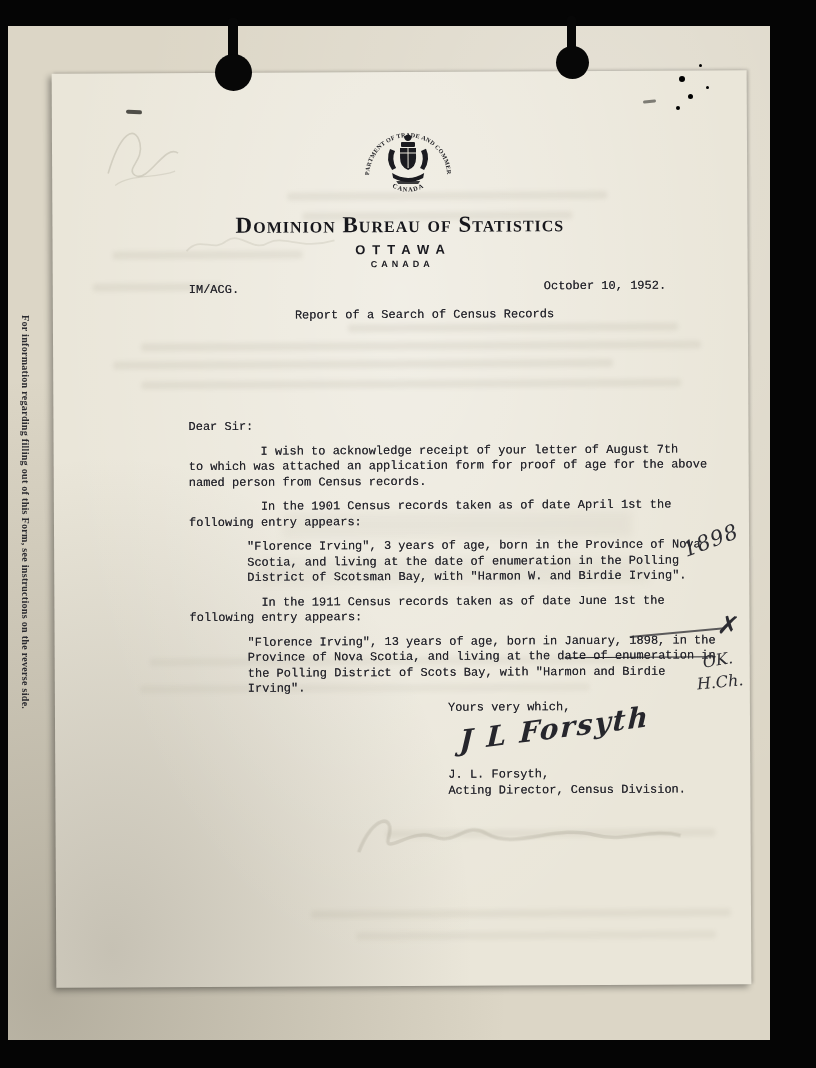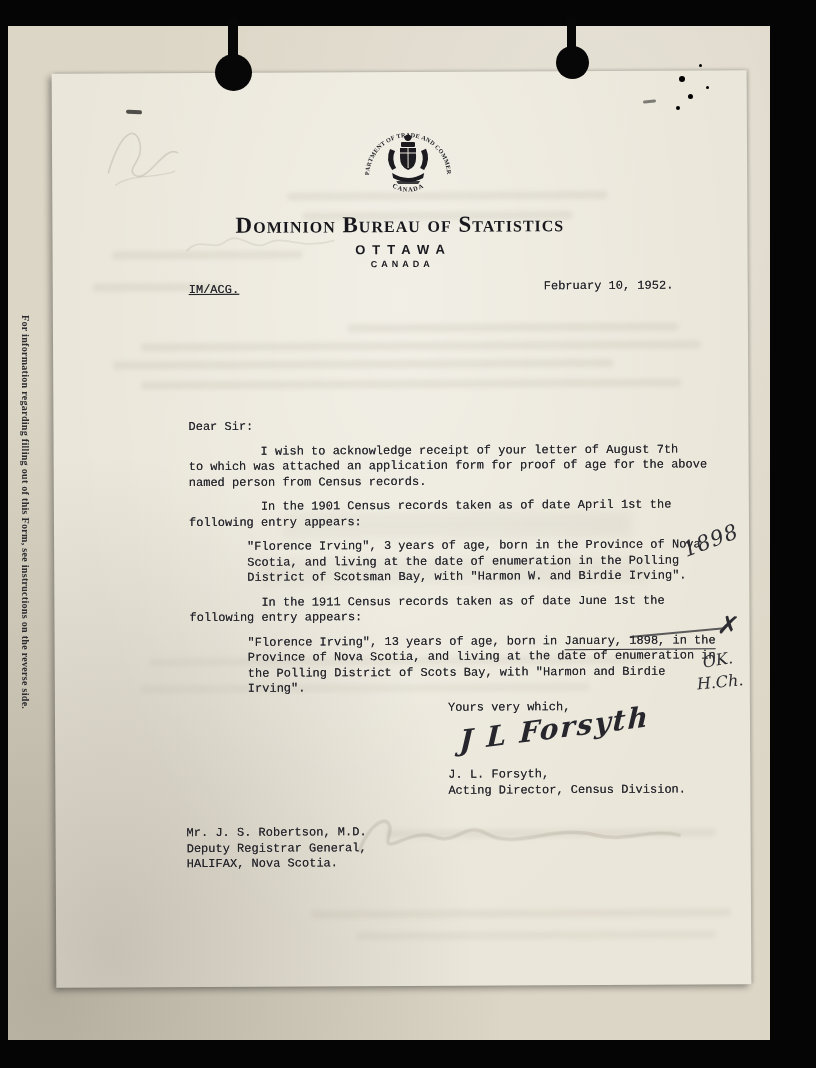--- a/index.html
+++ b/index.html
@@ -33,21 +33,21 @@
   .staple { position:absolute; background:#34332e; z-index:8; border-radius:2px; }
 
   
   .type { font-family:"Liberation Mono","DejaVu Sans Mono",monospace; font-size:12px;
           line-height:15.5px; color:#23232a; white-space:pre-wrap; position:absolute;
           text-shadow:0 0 0.5px rgba(25,25,35,0.7); }
   .flow { position:absolute; left:135px; top:347px; width:548px; }
   .flow .type { position:static; }
   .para { margin-bottom:9px; }
   .quote { margin-left:58px; width:482px; }
-  .uline { border-bottom:1.6px solid #26262c; padding-bottom:1px;text-align:center; }
+  .uline { border-bottom:1.6px solid #26262c; padding-bottom:9px;text-align:center; }
 
   
   .crest { position:absolute; left:308px; top:50px; }
   .bureau { position:absolute; left:0; top:140px; width:100%; text-align:center;
             font-family:"Liberation Serif","DejaVu Serif",serif; font-variant:small-caps;
             font-weight:700; font-size:23px; letter-spacing:1px; color:#17171c; }
   .ottawa { position:absolute; left:0; top:170px; width:100%; text-align:center;
             font-family:"Liberation Sans",sans-serif; font-weight:700; font-size:13px;
             letter-spacing:7px; color:#1a1a20; text-indent:7px; }
   .canada-sub { position:absolute; left:0; top:187px; width:100%; text-align:center;
@@ -134,22 +134,23 @@
         <path d="M66 27 q5 11 -2 21 l-4 -2 q5 -9 1 -17 z"></path>
         <path d="M32 51 q16 10 32 0 l-1 5 q-15 8 -30 0 z"></path>
         <path d="M36 59 h24 l-2 3 h-20 z" opacity="0.85"></path>
         <path d="M40 31 h16 M48 26 v20" stroke="#eae6d9" stroke-width="1" fill="none"></path>
       </g>
     </svg>
     <div class="bureau">Dominion Bureau of Statistics</div>
     <div class="ottawa">OTTAWA</div>
     <div class="canada-sub">CANADA</div>
 
-    <div class="type" style="left:136px;top:210px;text-decoration:underline;">IM/ACG.</div>
-    <div class="type" style="left:491px;top:208px;">February 10, 1952.</div>
+    <div class="type" style="left:136px;top:210px;">IM/ACG.</div>
+    <div class="type" style="left:491px;top:208px;">October 10, 1952.</div>
+    <div class="type" style="left:242px;top:236px;">Report of a Search of Census Records</div>
 
     <div class="flow">
       <div class="type para">Dear Sir:</div>
       <div class="type para">          I wish to acknowledge receipt of your letter of August 7th
 to which was attached an application form for proof of age for the above
 named person from Census records.</div>
       <div class="type para">          In the 1901 Census records taken as of date April 1st the
 following entry appears:</div>
       <div class="type para quote">"Florence Irving", 3 years of age, born in the Province of Nova
 Scotia, and living at the date of enumeration in the Polling
@@ -158,23 +159,20 @@
 following entry appears:</div>
       <div class="type para quote"><span>"Florence Irving", 13 years of age, born in </span><span class="uline">January, 1898, in the</span><span>
 Province of Nova Scotia, and living at the date of enumeration in
 the Polling District of Scots Bay, with "Harmon and Birdie Irving".</span></div>
     </div>
 
     <div class="type" style="left:393px;top:629px;">Yours very which,</div>
     <div class="script-sig">J L Forsyth</div>
     <div class="type" style="left:393px;top:696px;">J. L. Forsyth,
 Acting Director, Census Division.</div>
-    <div class="type" style="left:131px;top:753px;">Mr. J. S. Robertson, M.D.
-Deputy Registrar General,
-HALIFAX, Nova Scotia.</div>
 
     <div class="hand ann-1898">1898</div>
     <div class="ann-line"></div>
     <div class="hand ann-x">✗</div>
     <div class="hand ann-ok">OK.</div>
     <div class="hand ann-init">H.Ch.</div>
   </div>
 
   <div class="staple" style="left:126px;top:110px;width:16px;height:4px;transform:rotate(3deg);opacity:0.85;"></div>
   <div class="staple" style="left:643px;top:100px;width:13px;height:3px;transform:rotate(-6deg);opacity:0.6;"></div>

